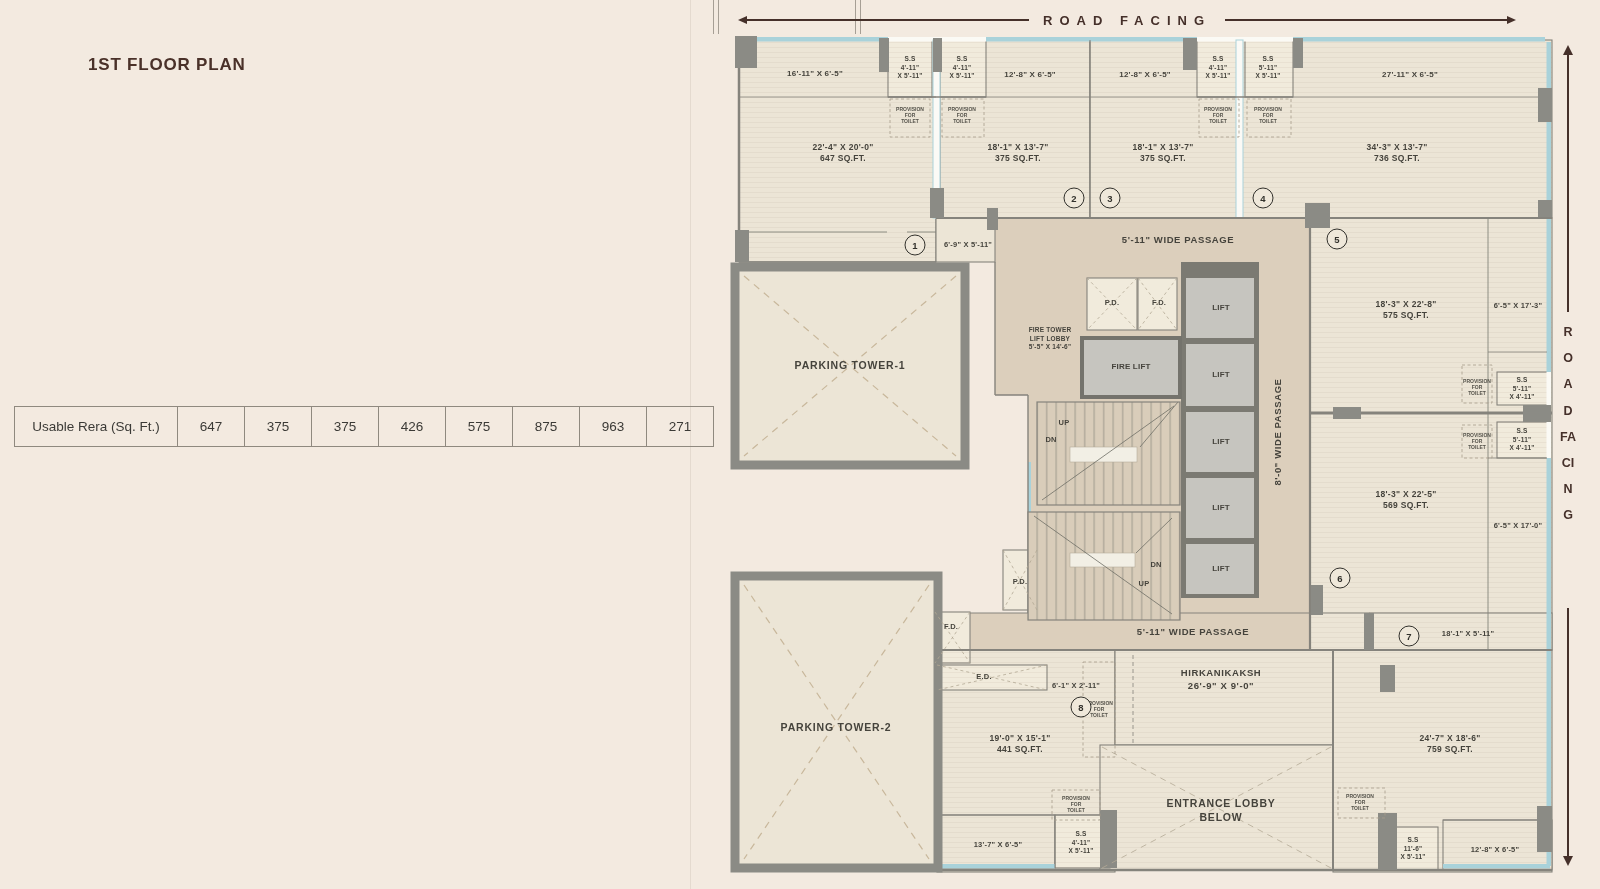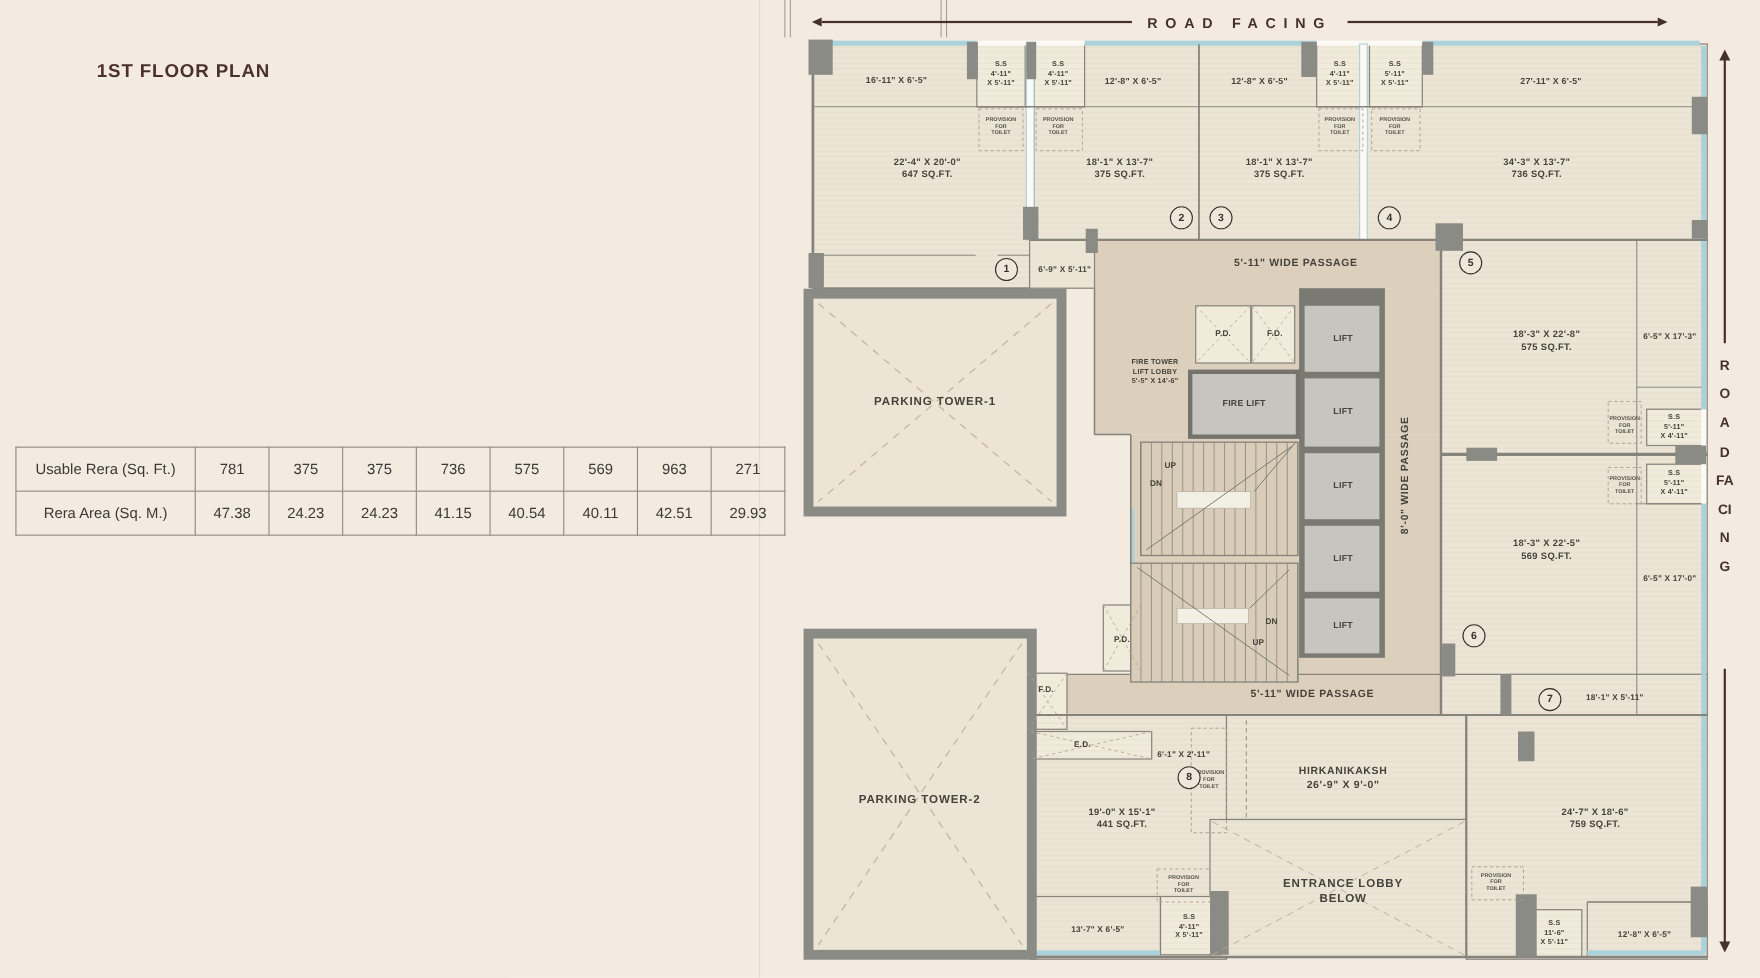--- a/index.html
+++ b/index.html
@@ -54,39 +54,28 @@
 
 <div id="app">
 
   <div id="page-title">1ST FLOOR PLAN</div>
   <div id="panel-divider"></div>
 
   <table id="area-table">
     <tbody>
     <tr>
       <td class="rowlabel">Usable Rera (Sq. Ft.)</td>
-      <td class="val">781</td>
+      <td class="val">647</td>
       <td class="val">375</td>
       <td class="val">375</td>
-      <td class="val">736</td>
+      <td class="val">426</td>
       <td class="val">575</td>
-      <td class="val">569</td>
+      <td class="val">875</td>
       <td class="val">963</td>
       <td class="val">271</td>
-    </tr>
-    <tr>
-      <td class="rowlabel">Rera Area (Sq. M.)</td>
-      <td class="val">47.38</td>
-      <td class="val">24.23</td>
-      <td class="val">24.23</td>
-      <td class="val">41.15</td>
-      <td class="val">40.54</td>
-      <td class="val">40.11</td>
-      <td class="val">42.51</td>
-      <td class="val">29.93</td>
     </tr>
     </tbody>
   </table>
 
   <div id="plan">
 
     <svg width="900" height="889" viewBox="0 0 900 889">
       <defs>
         <pattern id="grain" width="90" height="5" patternUnits="userSpaceOnUse">
           <path d="M0 2.5 H90" stroke="rgba(125,105,80,0.10)" stroke-width="0.7"></path>
@@ -346,21 +335,21 @@
     <div class="lbl s7" style="left:768px;top:634px;">18'-1" X 5'-11"</div>
     <div class="lbl room" style="left:750px;top:744px;">24'-7" X 18'-6"
 759 SQ.FT.</div>
     <div class="lbl s5" style="left:660px;top:802px;">PROVISION
 FOR
 TOILET</div>
     <div class="lbl s6" style="left:713px;top:849px;">S.S
 11'-6"
 X 5'-11"</div>
     <div class="lbl s7" style="left:795px;top:850px;">12'-8" X 6'-5"</div>
-    <div class="lbl s9" style="left:521px;top:708px;">HIRKANIKAKSH
+    <div class="lbl s9" style="left:521px;top:680px;">HIRKANIKAKSH
 26'-9" X 9'-0"</div>
     <div class="lbl s10" style="left:521px;top:811px;">ENTRANCE LOBBY
 BELOW</div>
     <div class="lbl room" style="left:320px;top:744px;">19'-0" X 15'-1"
 441 SQ.FT.</div>
     <div class="lbl s7" style="left:376px;top:686px;">6'-1" X 2'-11"</div>
     <div class="lbl s7" style="left:284px;top:677px;">E.D.</div>
     <div class="lbl s7" style="left:251px;top:627px;">F.D.</div>
     <div class="lbl s5" style="left:399px;top:709px;">PROVISION
 FOR

